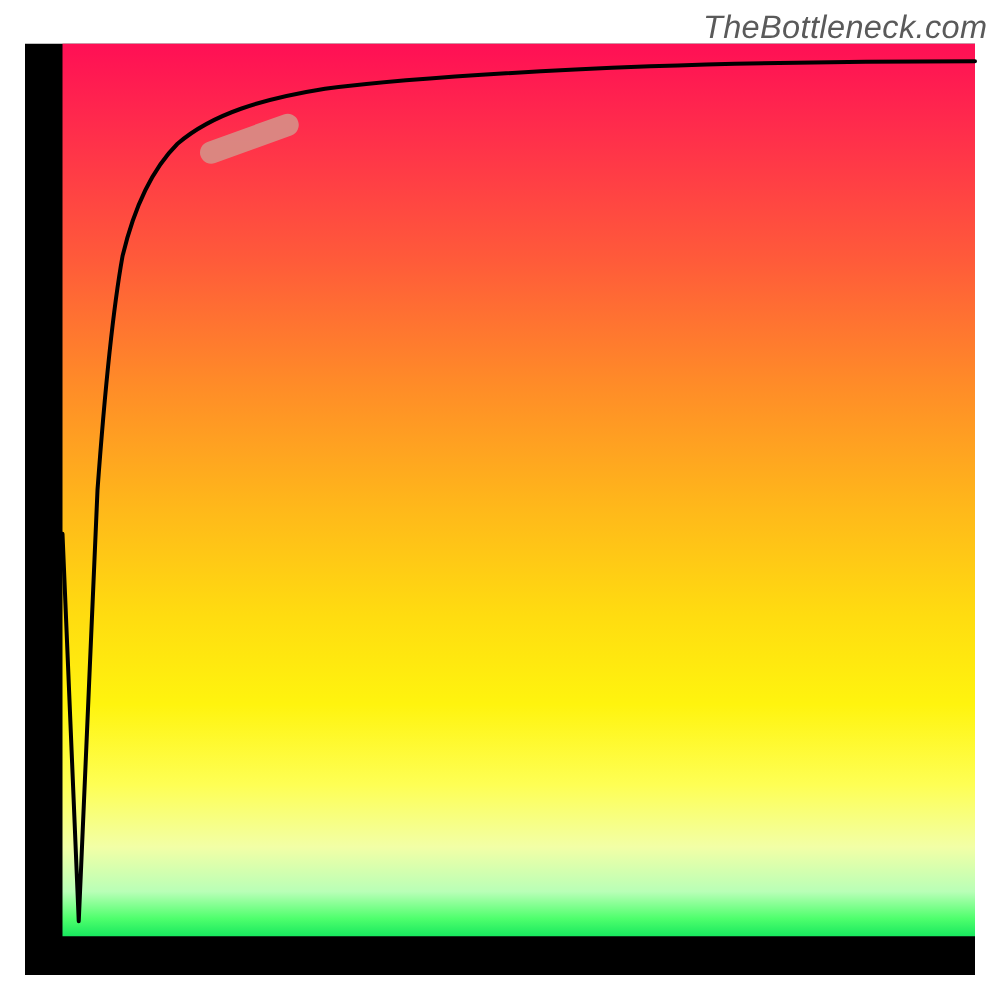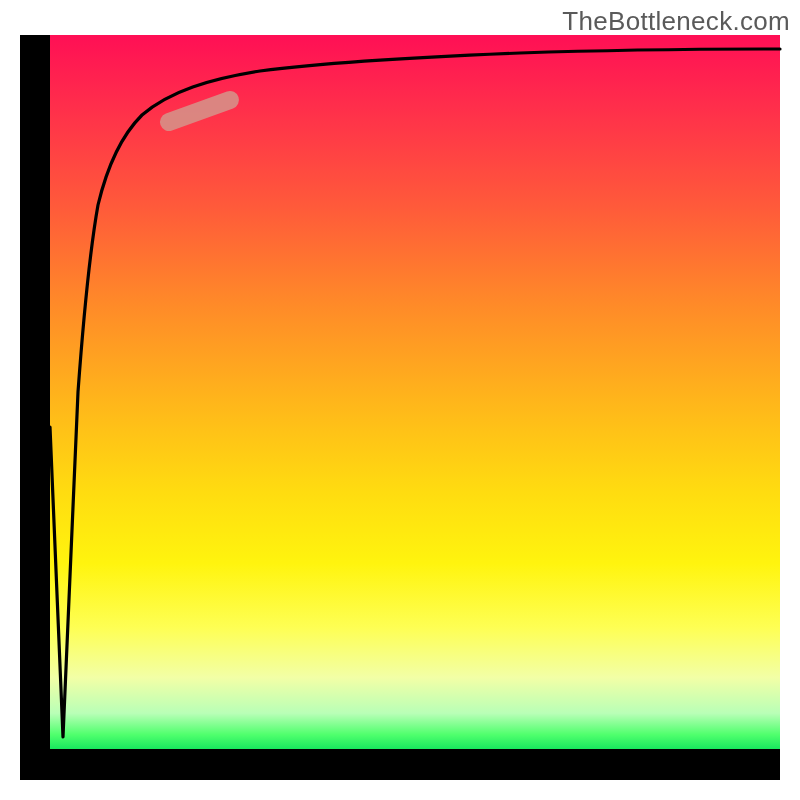--- a/index.html
+++ b/index.html
@@ -7,20 +7,21 @@
   .wrap { position: relative; width: 800px; height: 800px; }
   .watermark {
     position: absolute;
     top: 6px;
     right: 10px;
     font-family: Arial, Helvetica, sans-serif;
     font-size: 26px;
     color: #5a5a5a;
     letter-spacing: 0.3px;
     z-index: 50;
+    font-style: italic;
   }
   .frame {
     position: absolute;
     left: 20px;
     top: 35px;
     width: 760px;
     height: 745px;
     background: #000;
   }
   .plot {

